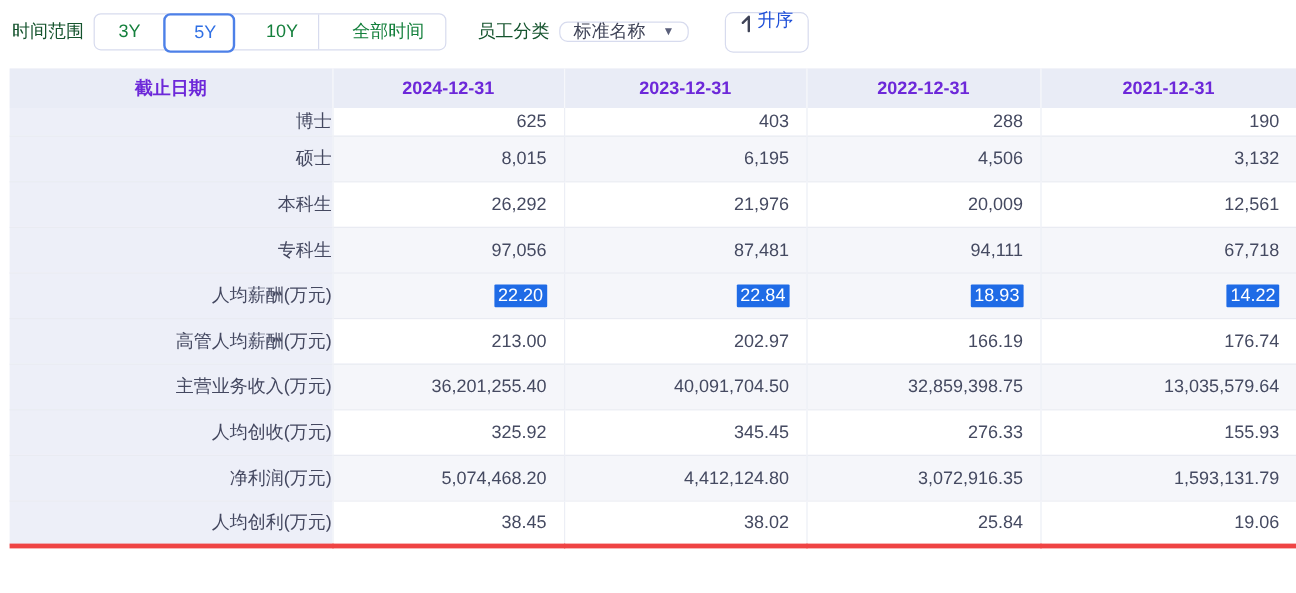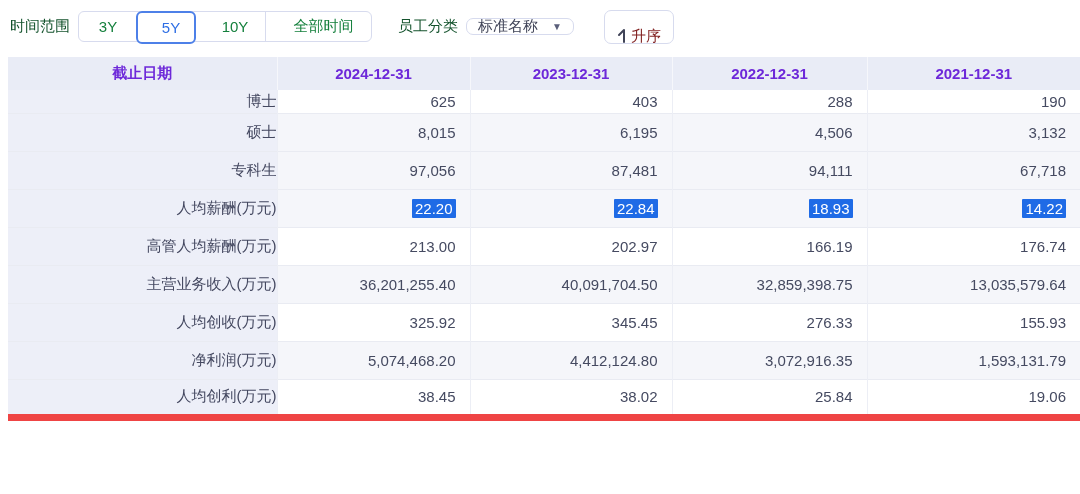--- a/index.html
+++ b/index.html
@@ -43,41 +43,41 @@
 
   .dropdown {
     display: flex; align-items: center; justify-content: space-between;
     border: 1px solid #d7dbee; border-radius: 7px;
     height: 17px; width: 108px; padding: 0 11px;
     font-size: 15px; color: #3f4357; background: #fff; cursor: pointer;
   }
   .caret { font-size: 10px; color: #5a5f7a; line-height: 1; }
 
   .sort-btn {
-    display: flex; align-items: flex-start; gap: 3px;
+    display: flex; align-items: flex-end; gap: 3px;
     border: 1px solid #d7dbee; border-radius: 7px;
     height: 31px; padding: 16px 12px;
-    font-size: 15px; color: #7f1d1d; background: #fff; cursor: pointer;
+    font-size: 15px; color: #1d4ed8; background: #fff; cursor: pointer;
   }
   .sort-icon { display: inline-flex; }
 
   
   .tablewrap { margin: 15px 0 0 8px; }
   table { border-collapse: collapse; table-layout: fixed; width: 1072px; font-size: 15px; }
 
   thead th {
     background: #e9ecf6; height: 33px;
     font-weight: bold; color: #6d28d9; text-align: center;
     border-left: 1px solid #f6f7fb;
   }
   thead th:first-child { border-left: none; }
 
   tbody tr { height: 38px; border-bottom: 1px solid #e9ebf2; }
   tbody tr.clipped { height: 23px; }
-  tbody tr:last-child { border-bottom: 7px solid #ef4444; margin-left: 48px; }
+  tbody tr:last-child { border-bottom: 4px solid #ef4444; margin-left: 48px; }
 
   td.rowlabel {
     background: #edeff8; color: #444860;
     padding-left: 16px; text-align: right; white-space: nowrap;
   }
   td.rowlabel.indent { padding-left: 48px; }
 
   td.val {
     text-align: right; padding-right: 14px;
     color: #454a61; background: #ffffff;
@@ -151,20 +151,27 @@
         <td class="val">288</td>
         <td class="val">190</td>
       </tr>
       <tr class="stripe">
         <td class="rowlabel indent">硕士</td>
         <td class="val">8,015</td>
         <td class="val">6,195</td>
         <td class="val">4,506</td>
         <td class="val">3,132</td>
       </tr>
+      <tr>
+        <td class="rowlabel indent">本科生</td>
+        <td class="val">26,292</td>
+        <td class="val">21,976</td>
+        <td class="val">20,009</td>
+        <td class="val">12,561</td>
+      </tr>
       <tr class="stripe">
         <td class="rowlabel indent">专科生</td>
         <td class="val">97,056</td>
         <td class="val">87,481</td>
         <td class="val">94,111</td>
         <td class="val">67,718</td>
       </tr>
       <tr class="stripe">
         <td class="rowlabel">人均薪酬(万元)</td>
         <td class="val"><span class="sel">22.20</span></td>

